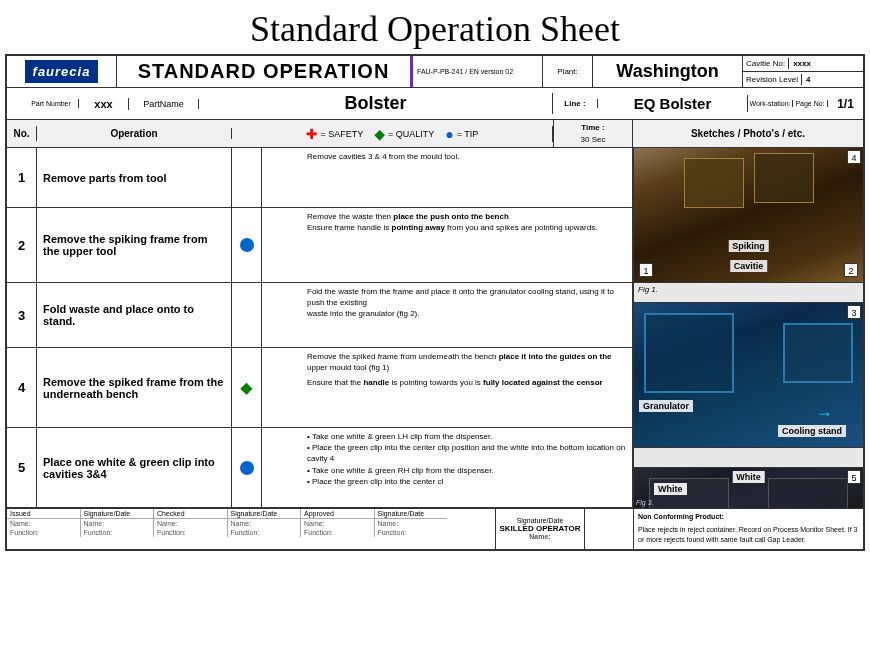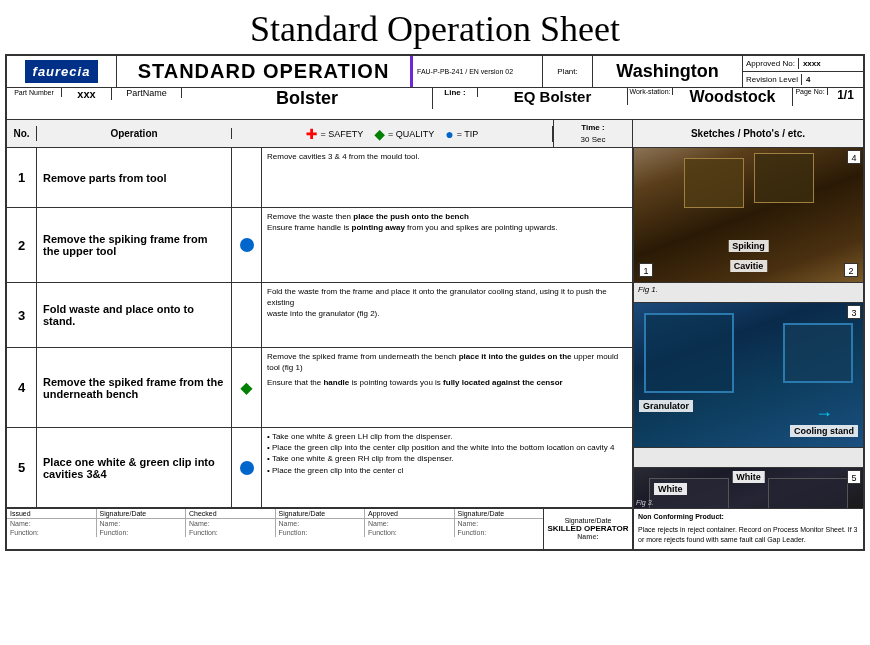--- a/index.html
+++ b/index.html
@@ -104,22 +104,23 @@
       white-space: nowrap;
     }
     .doc-value {
       padding: 1px 4px;
       font-weight: bold;
     }
     
     .header-row2 {
       display: flex;
       border-bottom: 1px solid #333;
-      align-items: flex-start;
+      align-items: center;
       height: 32px;
+      padding-left: 17px;
     }
     .part-num-cell {
       width: 55px;
       border-right: 1px solid #333;
       font-size: 7px;
       display: flex;
       align-items: center;
       justify-content: center;
       text-align: center;
       padding: 1px;
@@ -281,20 +282,21 @@
       display: flex;
       align-items: center;
       justify-content: center;
     }
     .cell-desc {
       flex: 1;
       border-right: 1px solid #333;
       font-size: 8px;
       padding: 3px 5px;
       line-height: 1.4;
+      margin-left: 40px;
     }
     .icon-circle {
       width: 14px;
       height: 14px;
       border-radius: 50%;
       background: #0066cc;
       display: inline-block;
     }
     
     .sketch-panel {
@@ -397,39 +399,38 @@
   <div class="header-row1">
     <div class="logo-cell">
       <div class="logo-box">faurecia</div>
     </div>
     <div class="std-op-cell">STANDARD OPERATION</div>
     <div class="fau-cell">FAU-P-PB-241 / EN version 02</div>
     <div class="plant-cell">Plant:</div>
     <div class="washington-cell">Washington</div>
     <div class="doc-cell">
       <div class="doc-row">
-        <span class="doc-label">Approved No:</span>
+        <span class="doc-label">Cavitie No:</span>
         <span class="doc-value">xxxx</span>
       </div>
       <div class="doc-row">
         <span class="doc-label">Revision Level</span>
         <span class="doc-value">4</span>
       </div>
     </div>
   </div>
 
   <div class="header-row2">
     <div class="part-num-cell">Part Number</div>
     <div class="xxx-cell">xxx</div>
     <div class="partname-cell">PartName</div>
     <div class="bolster-cell">Bolster</div>
     <div class="line-cell">Line :</div>
     <div class="eq-bolster-cell">EQ Bolster</div>
     <div class="workstation-cell">Work-station:</div>
-    <div class="woodstock-cell">Woodstock</div>
     <div class="page-cell">Page No:</div>
     <div class="page-num-cell">1/1</div>
   </div>
 
   <div class="col-header-row">
     <div class="col-no">No.</div>
     <div class="col-operation">Operation</div>
     <div class="col-safety">
       <span class="safety-icon">✚</span>
       <span>= SAFETY</span>
@@ -531,21 +532,21 @@
       </div>
 
       <div style="height:20px; border-bottom:1px solid #333; font-size:8px; padding:2px 4px; background:#e8e8e8; font-style:italic;">Fig 1.</div>
 
       <div style="height:145px; border-bottom:1px solid #333; position:relative; overflow:hidden;">
         <div class="img-granulator">
           <div style="position:absolute; top:0; left:0; width:100%; height:100%; background: linear-gradient(160deg, #1a4a7b 0%, #0a2a4a 30%, #0d3d5e 60%, #1a5080 100%);"></div>
           <div style="position:absolute; top:10px; left:10px; width:90px; height:80px; background:rgba(10,50,80,0.7); border:2px solid #2a7ab0;"></div>
           <div style="position:absolute; top:20px; right:10px; width:70px; height:60px; background:rgba(20,60,90,0.7); border:2px solid #2a7ab0;"></div>
           <div class="sketch-label" style="bottom:35px; left:5px;">Granulator</div>
-          <div class="sketch-label" style="bottom:10px; right:5px;">Cooling stand</div>
+          <div class="sketch-label" style="bottom:10px; right:17px;">Cooling stand</div>
           <span class="arrow-right" style="bottom:25px; right:30px;">→</span>
           <div class="sketch-num">3</div>
         </div>
       </div>
 
       <div style="height:20px; border-bottom:1px solid #333; font-size:8px; padding:2px 4px; background:#e8e8e8; font-style:italic;"></div>
 
       <div style="flex:1; position:relative; overflow:hidden;">
         <div class="img-white">
           <div style="position:absolute; top:0; left:0; width:100%; height:100%; background: linear-gradient(160deg, #2a2a35 0%, #1a1a28 30%, #252535 60%, #1a1a1a 100%);"></div>
@@ -554,21 +555,21 @@
           <div class="sketch-label" style="top:15px; left:20px; background:rgba(255,255,255,0.9); color:#000;">White</div>
           <div class="sketch-label" style="bottom:25px; left:50%; transform:translateX(-50%); background:rgba(255,255,255,0.9); color:#000;">White</div>
           <div class="sketch-num">5</div>
           <div style="position:absolute; bottom:2px; left:2px; font-size:7px; color:#ccc; font-style:italic;">Fig 3.</div>
         </div>
       </div>
 
     </div>
   </div>
 
-  <div class="footer-section" style="border-top:1px solid #333; font-size:7px;">
+  <div class="footer-section" style="border-top:1px solid #333; font-size:7px;gap:48px;">
     <div style="flex:1; display:flex; flex-direction:column;">
       <div style="display:flex; border-bottom:1px solid #aaa;">
         <div style="flex:1; border-right:1px solid #aaa; padding:1px 3px;">Issued</div>
         <div style="flex:1; border-right:1px solid #aaa; padding:1px 3px;">Signature/Date</div>
         <div style="flex:1; border-right:1px solid #aaa; padding:1px 3px;">Checked</div>
         <div style="flex:1; border-right:1px solid #aaa; padding:1px 3px;">Signature/Date</div>
         <div style="flex:1; border-right:1px solid #aaa; padding:1px 3px;">Approved</div>
         <div style="flex:1; padding:1px 3px;">Signature/Date</div>
       </div>
       <div style="display:flex;">

